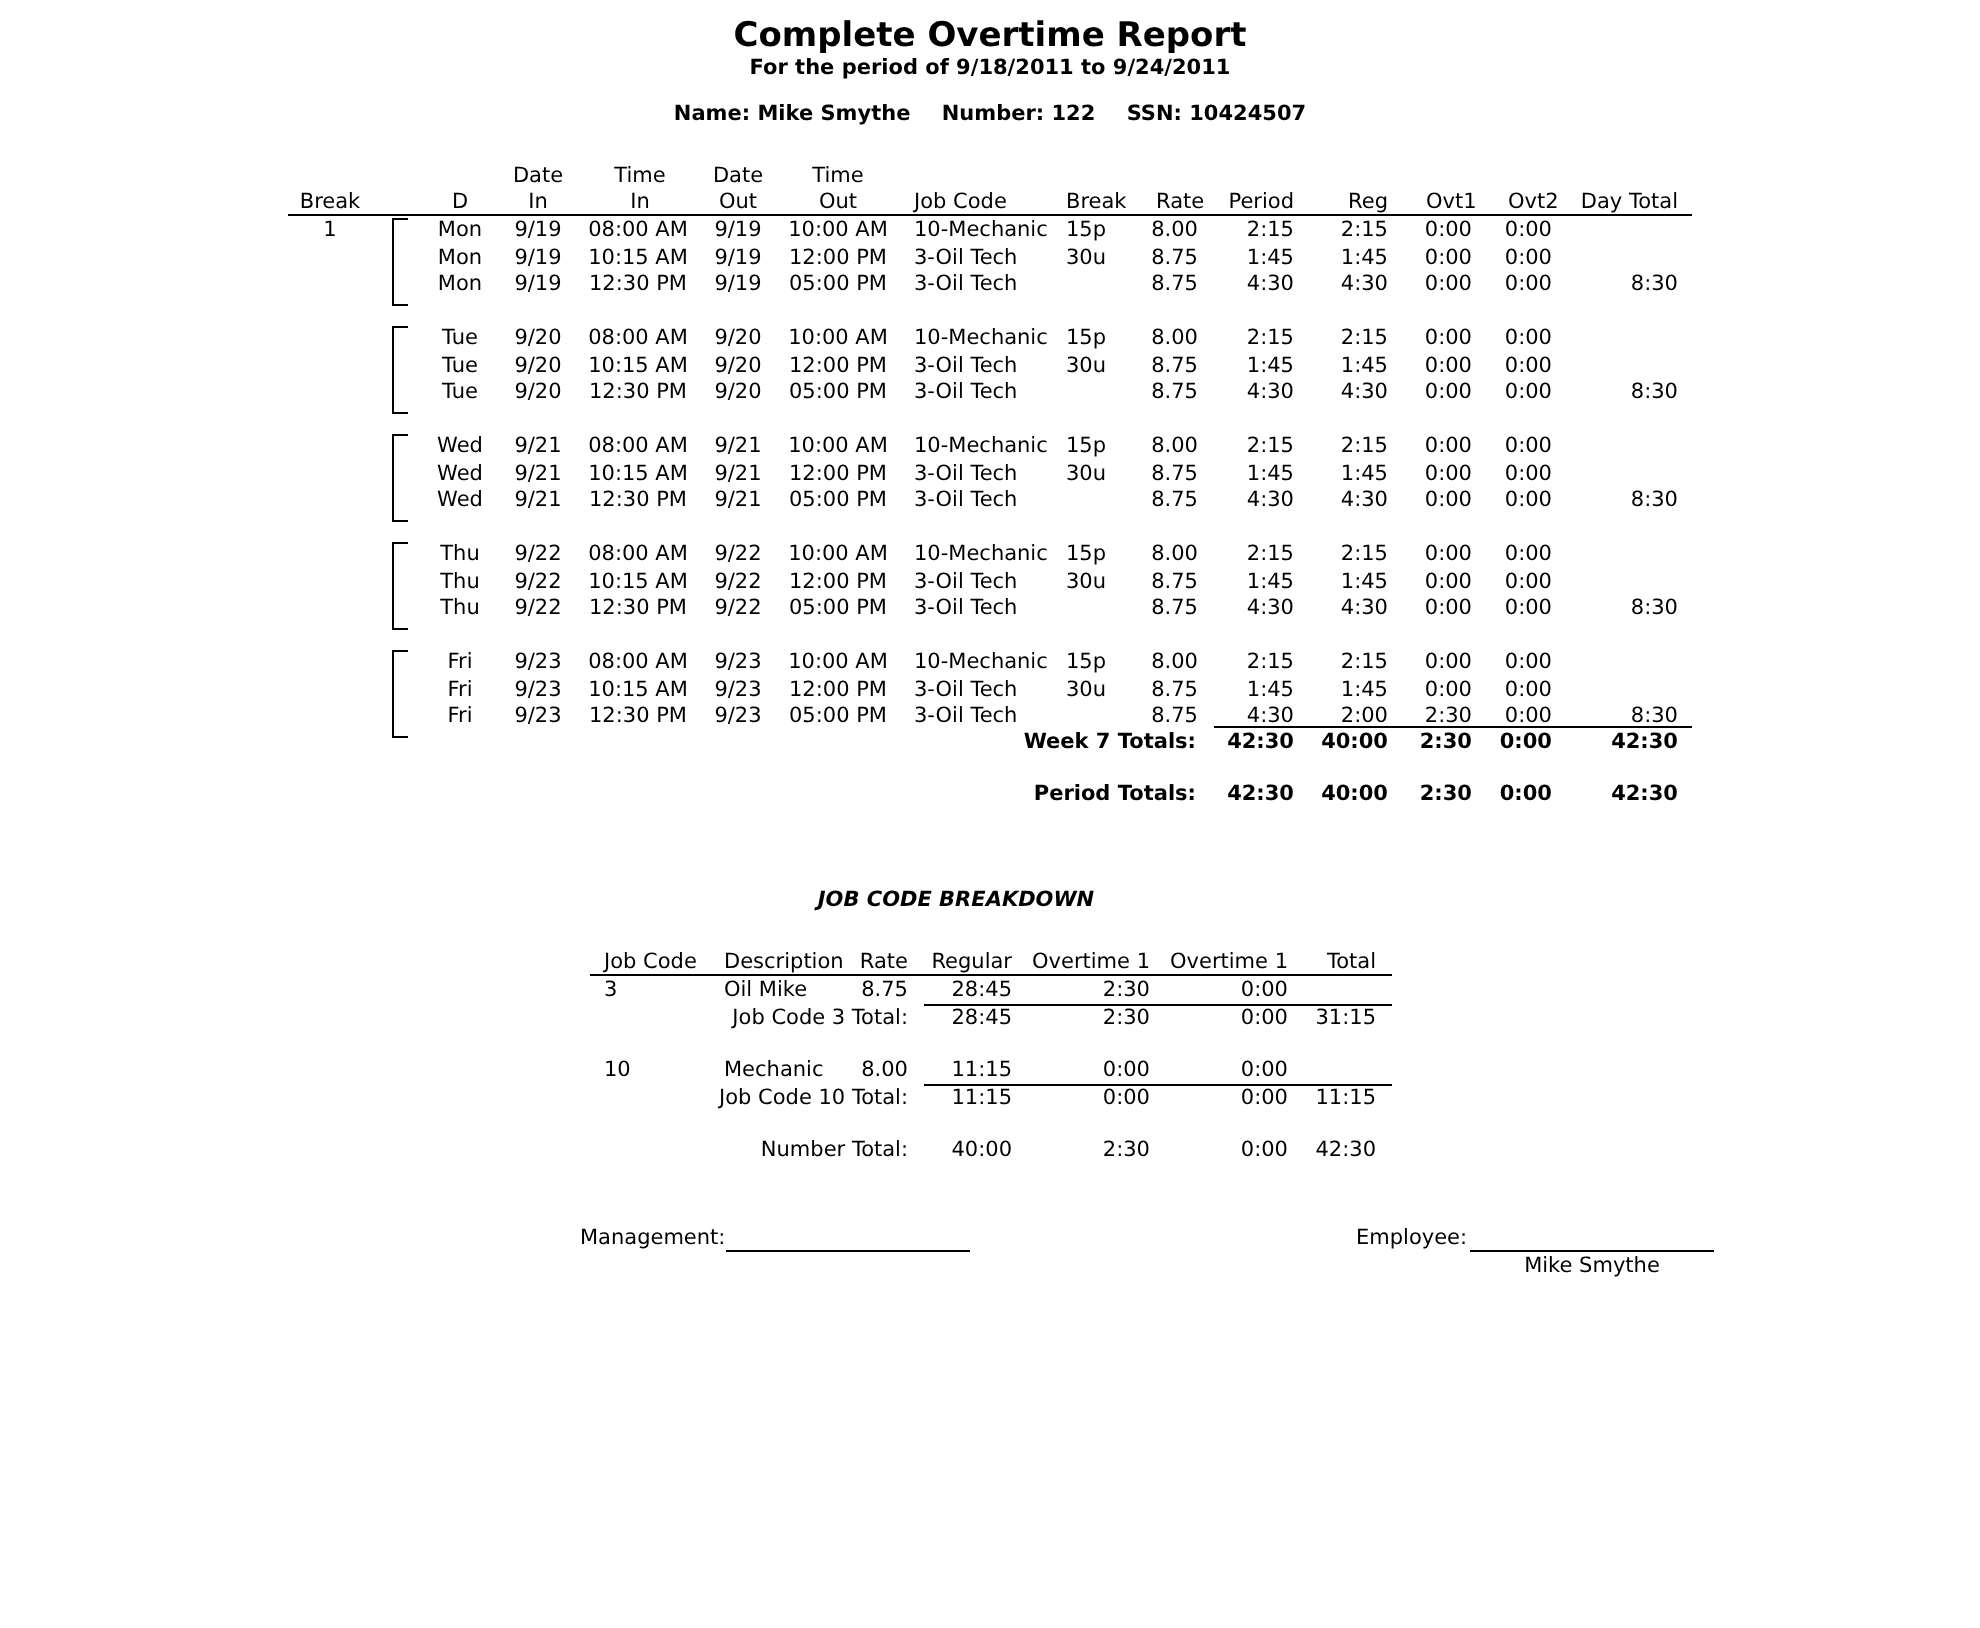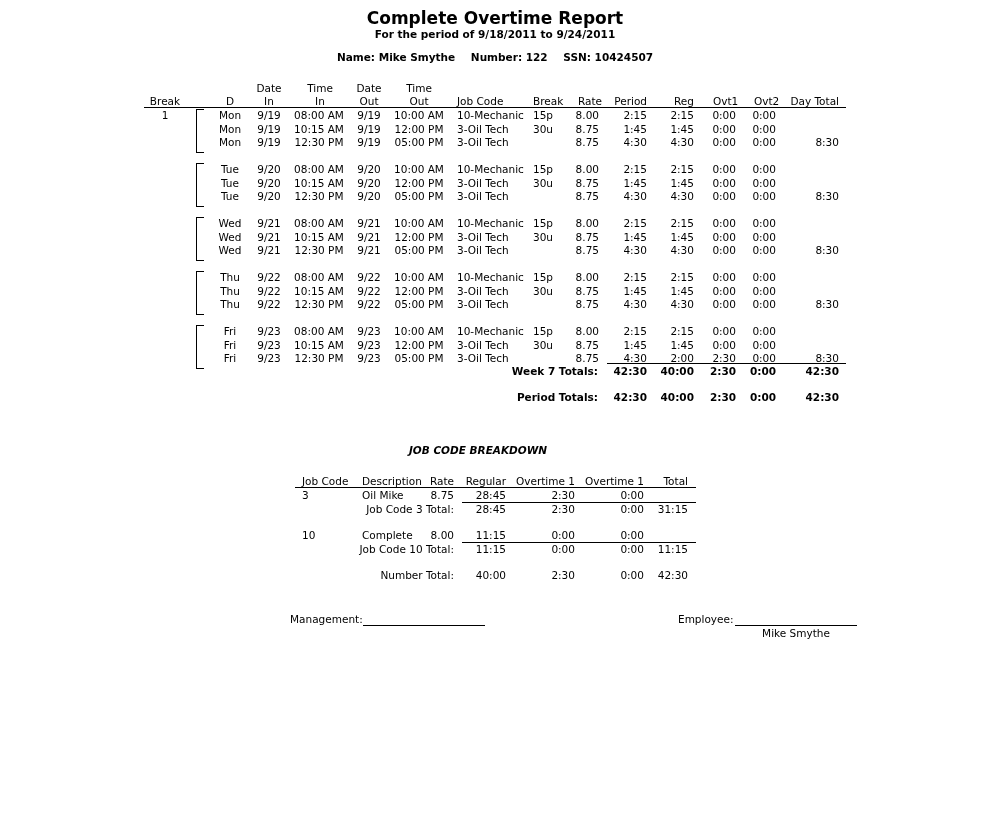--- a/index.html
+++ b/index.html
@@ -337,21 +337,21 @@
       <div class="c r" style="left: 584px; width: 60px; top: 489px;">0:00</div>
       <div class="hline" style="left: 462px; width: 234px; top: 502px;"></div>
       <div class="c r" style="left: 340px; width: 114px; top: 503px;">Job Code 3 Total:</div>
       <div class="c r" style="left: 462px; width: 44px; top: 503px;">28:45</div>
       <div class="c r" style="left: 515px; width: 60px; top: 503px;">2:30</div>
       <div class="c r" style="left: 584px; width: 60px; top: 503px;">0:00</div>
       <div class="c r" style="left: 650px; width: 38px; top: 503px;">31:15</div>
     </div>
     <div>
       <div class="c " style="left: 302px; width: 40px; top: 529px;">10</div>
-      <div class="c " style="left: 362px; width: 55px; top: 529px;">Complete</div>
+      <div class="c " style="left: 362px; width: 55px; top: 529px;">Mechanic</div>
       <div class="c r" style="left: 420px; width: 34px; top: 529px;">8.00</div>
       <div class="c r" style="left: 462px; width: 44px; top: 529px;">11:15</div>
       <div class="c r" style="left: 515px; width: 60px; top: 529px;">0:00</div>
       <div class="c r" style="left: 584px; width: 60px; top: 529px;">0:00</div>
       <div class="hline" style="left: 462px; width: 234px; top: 542px;"></div>
       <div class="c r" style="left: 340px; width: 114px; top: 543px;">Job Code 10 Total:</div>
       <div class="c r" style="left: 462px; width: 44px; top: 543px;">11:15</div>
       <div class="c r" style="left: 515px; width: 60px; top: 543px;">0:00</div>
       <div class="c r" style="left: 584px; width: 60px; top: 543px;">0:00</div>
       <div class="c r" style="left: 650px; width: 38px; top: 543px;">11:15</div>

